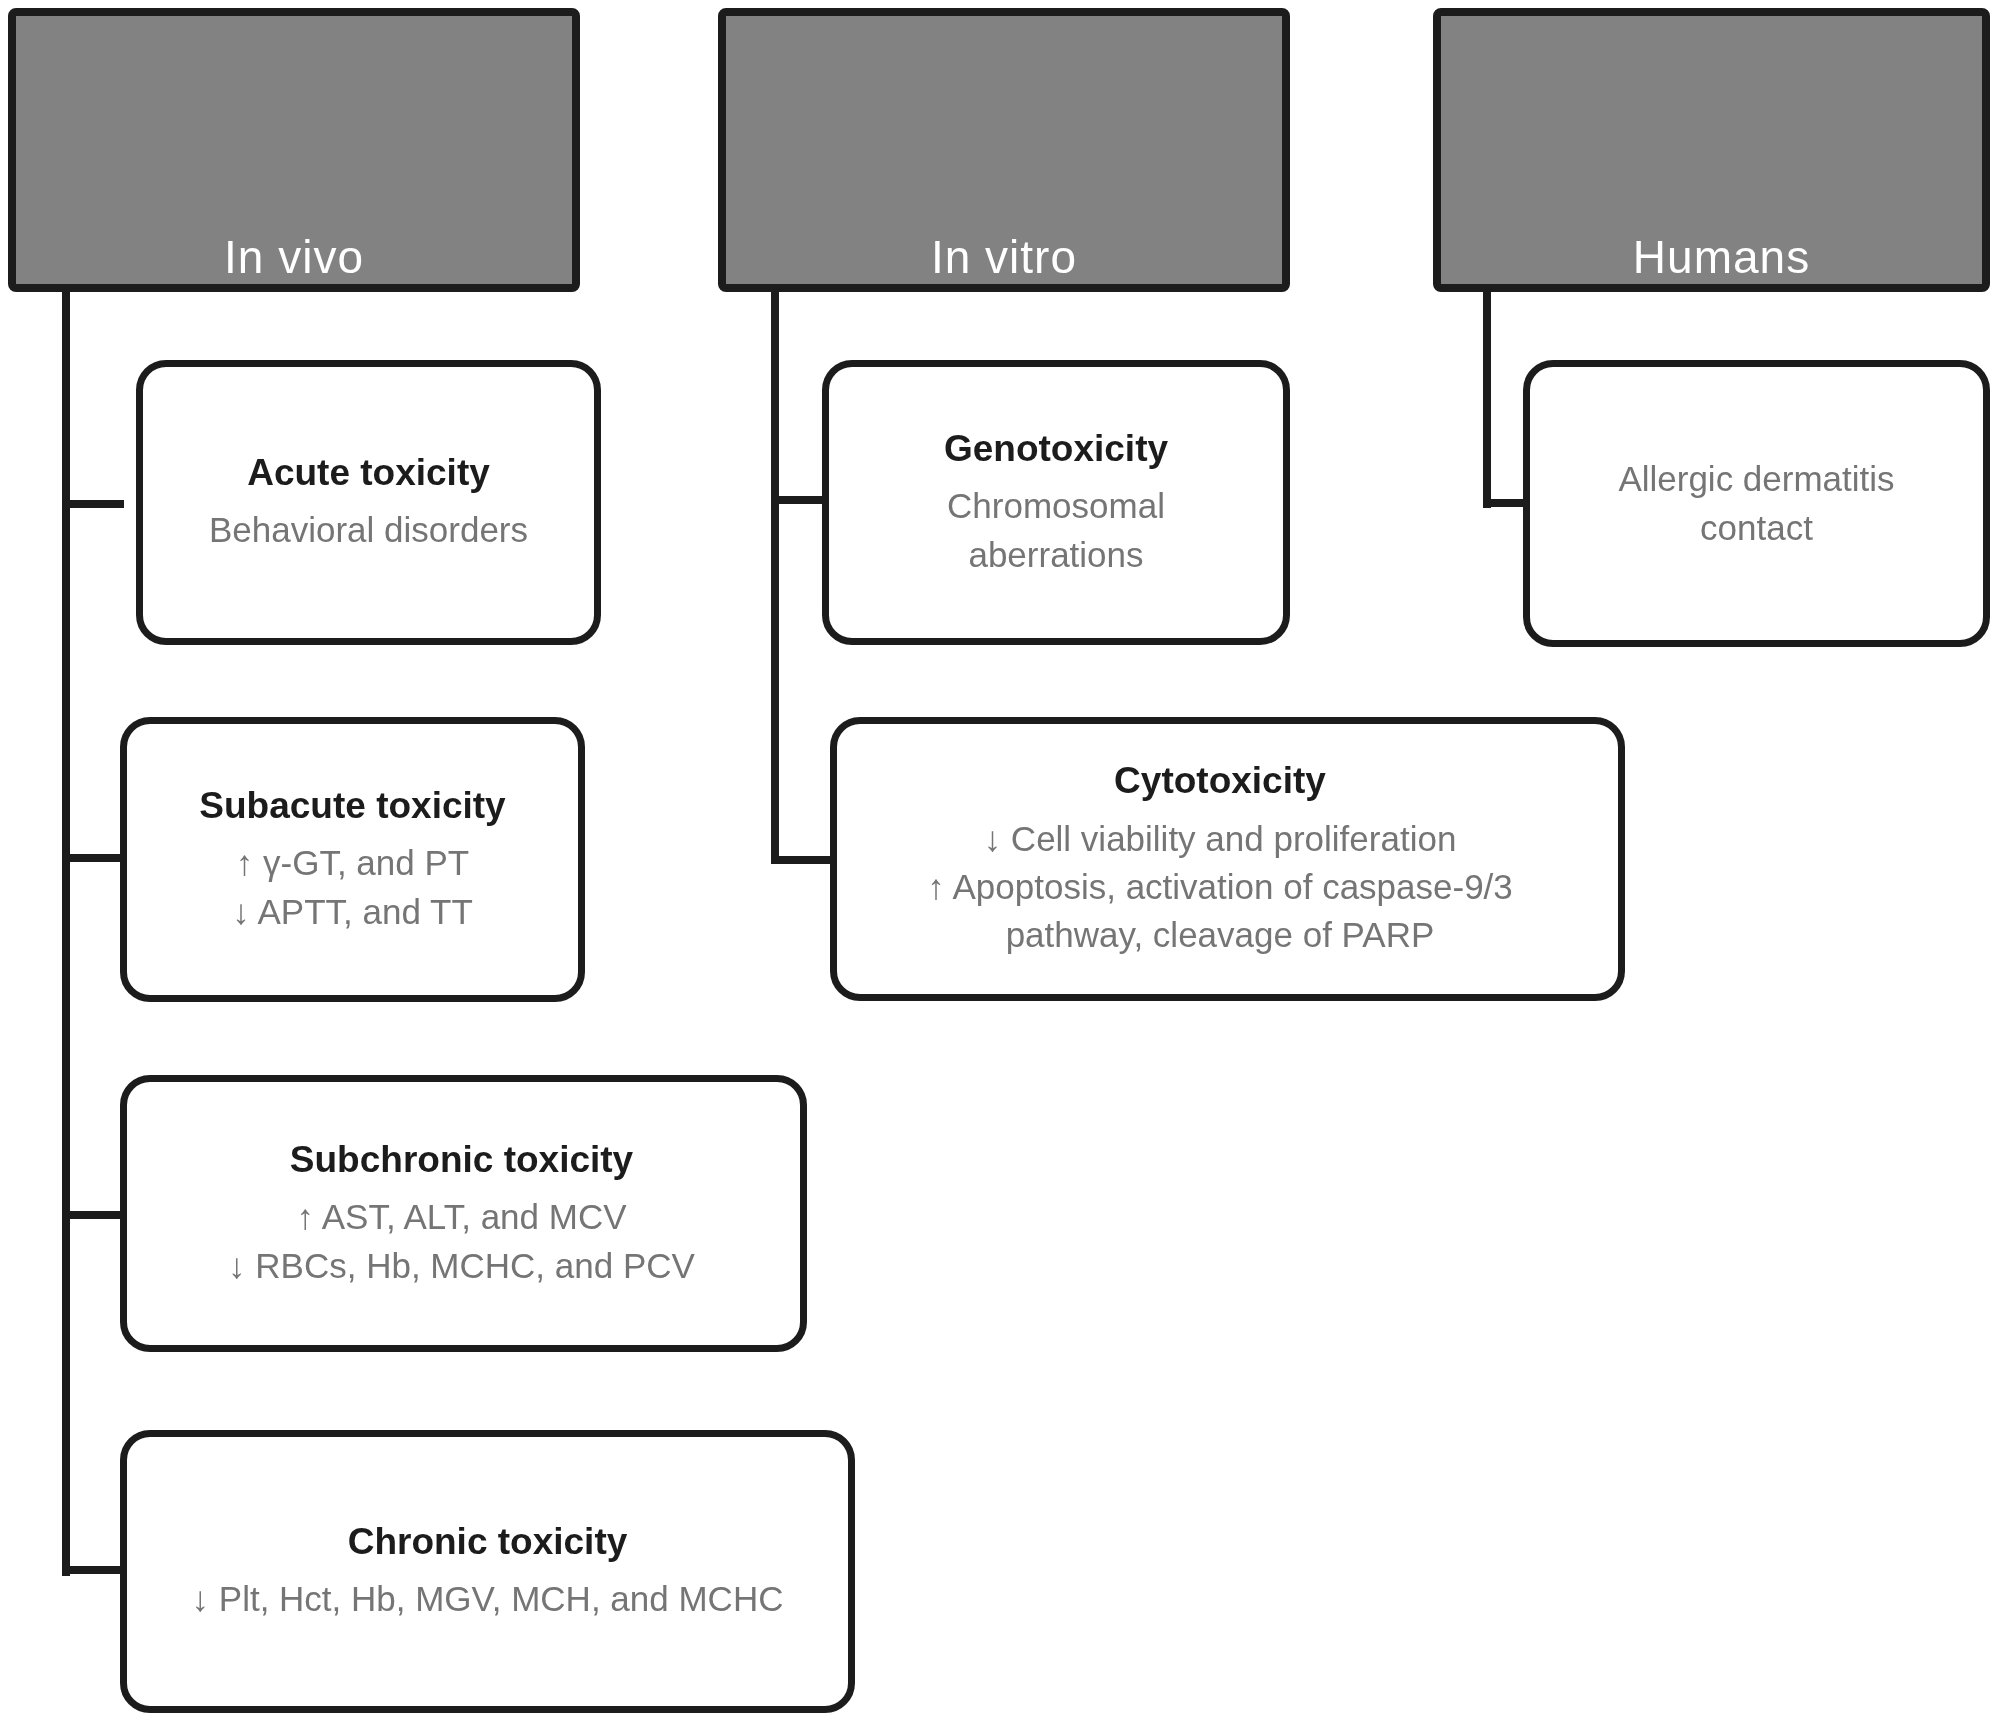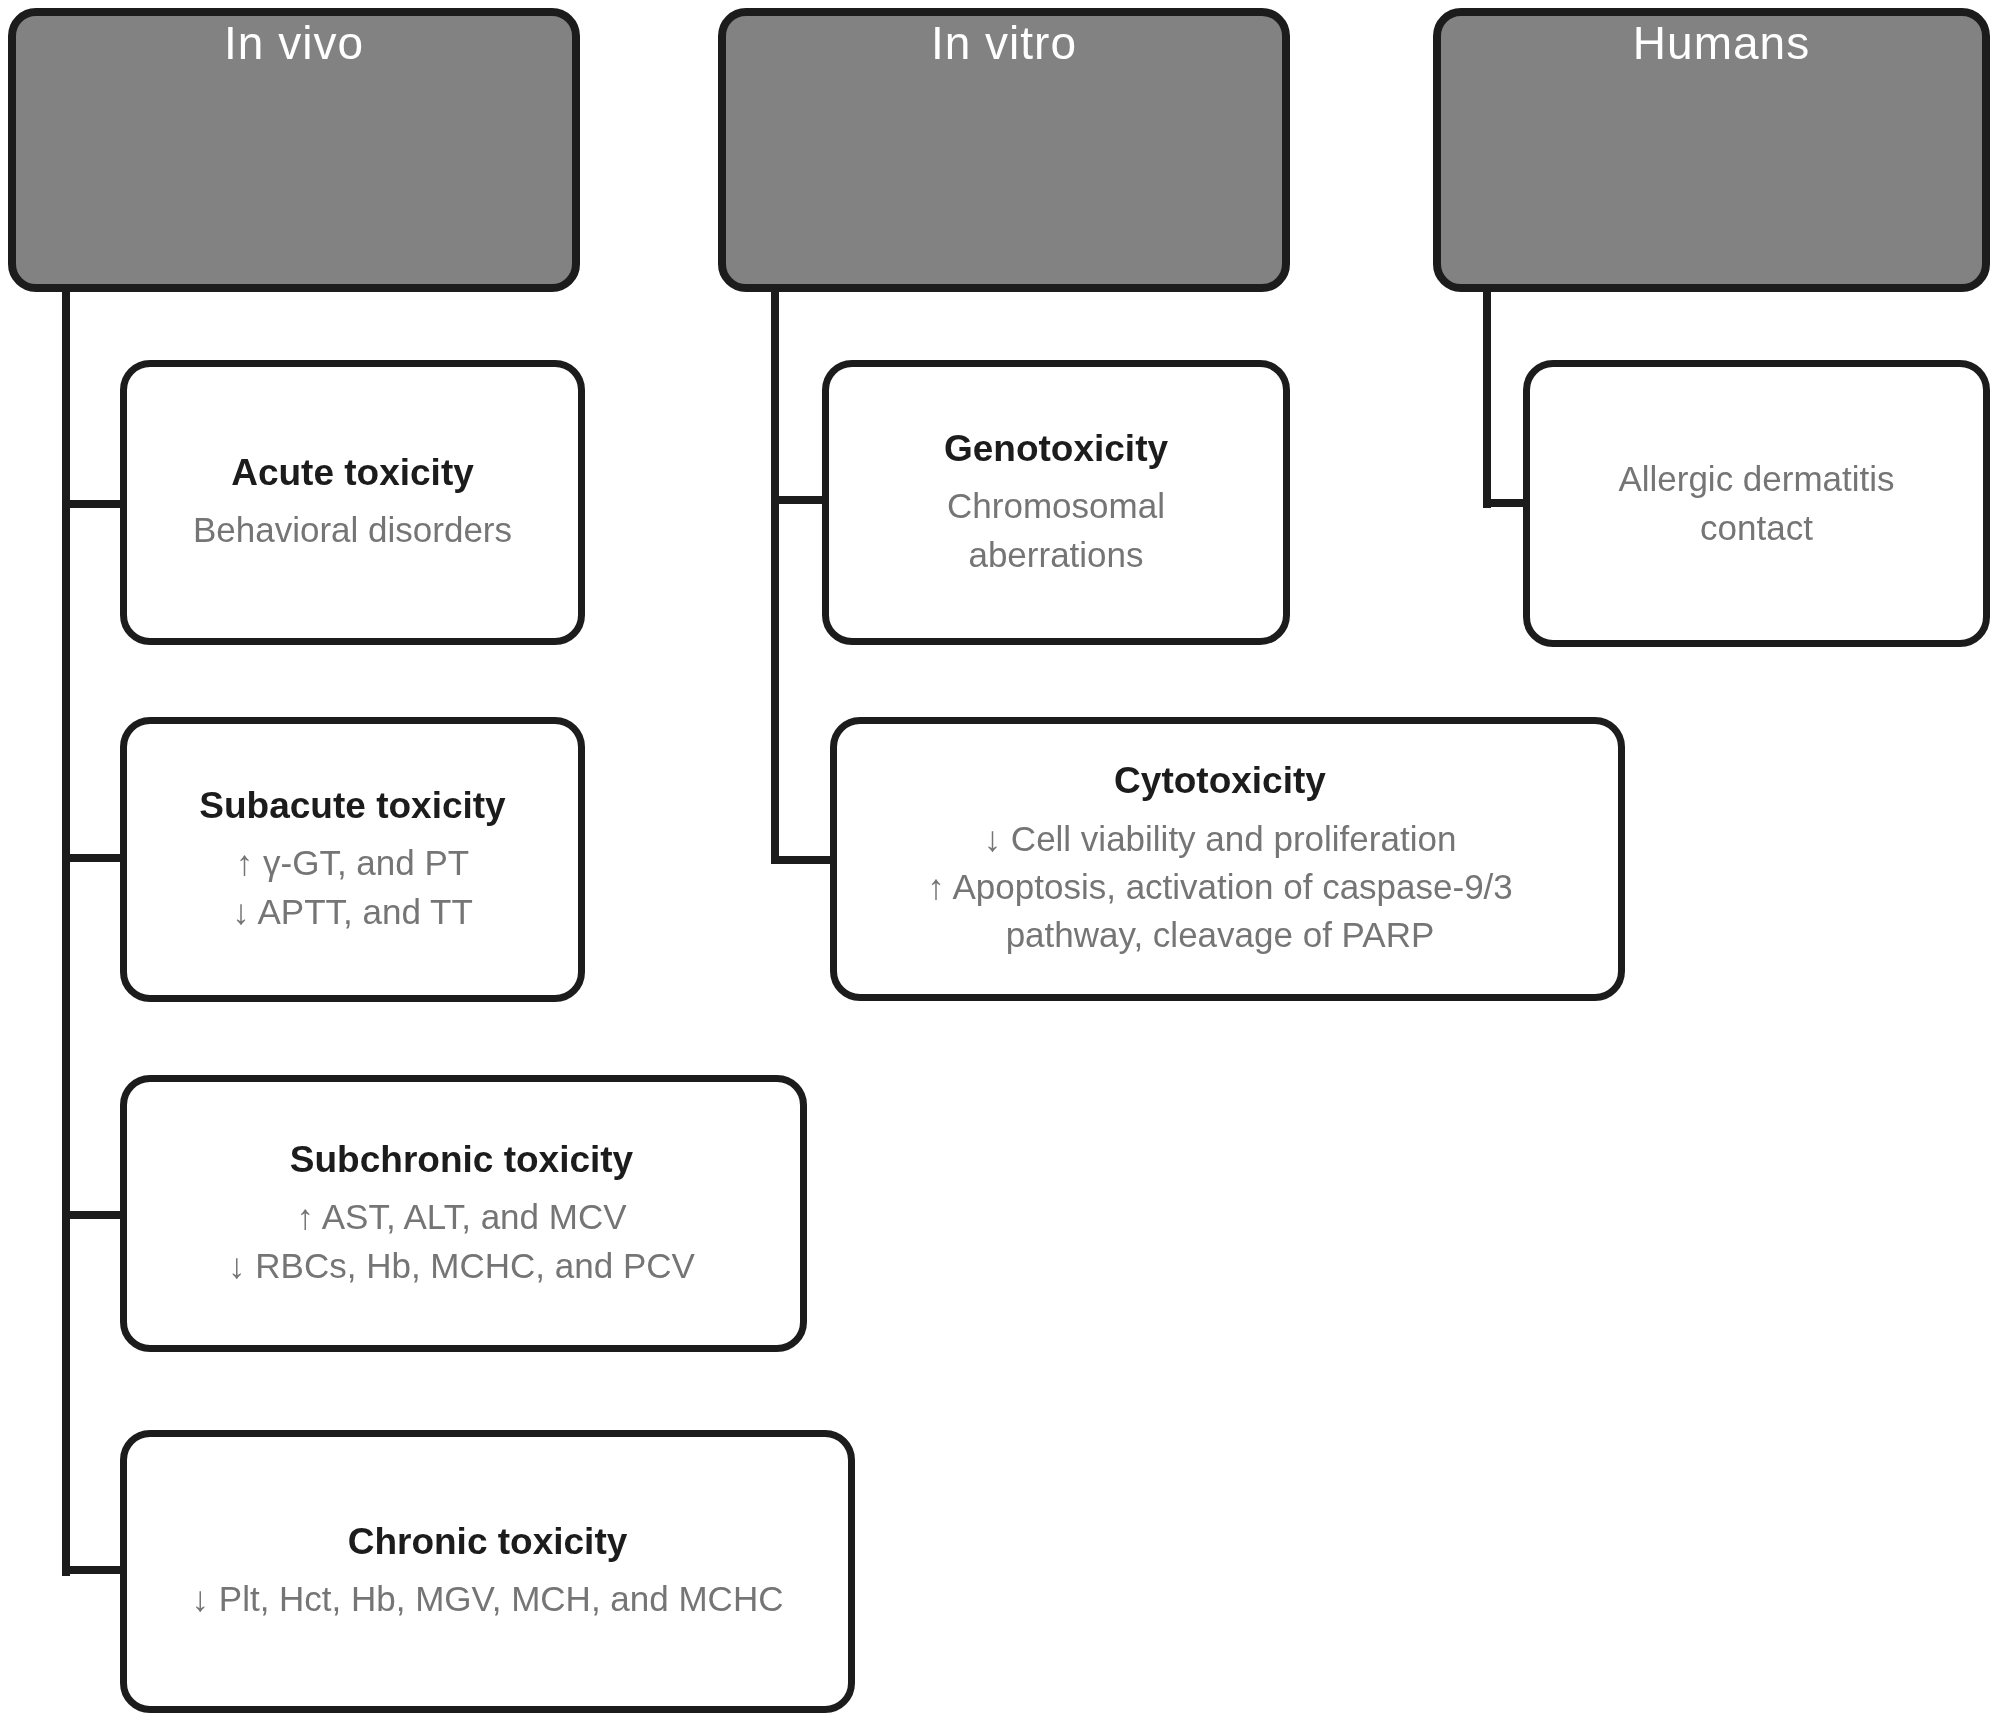--- a/index.html
+++ b/index.html
@@ -20,24 +20,24 @@
     position: absolute;
     background: var(--line-color, #1c1c1c);
   }
   .conn.v { width: 8px; }
   .conn.h { height: 8px; }
   
   .header-box {
     position: absolute;
     background: var(--header-fill, #828282);
     border: 8px solid var(--line-color, #1c1c1c);
-    border-radius: 28px;
+    border-radius: 8px;
     box-sizing: border-box;
     display: flex;
-    align-items: flex-start;
+    align-items: flex-end;
     justify-content: center;
   }
   .header-label {
     color: var(--header-text, #ffffff);
     font-size: 46px;
     letter-spacing: 1px;
   }
   
   .node {
     position: absolute;
@@ -91,21 +91,21 @@
   </div>
 
   <div class="header-box" style="left:718px; top:8px; width:572px; height:284px;">
     <span class="header-label">In vitro</span>
   </div>
 
   <div class="header-box" style="left:1433px; top:8px; width:557px; height:284px;padding-left:20px;">
     <span class="header-label">Humans</span>
   </div>
 
-  <div class="node" style="left:120px; top:360px; width:465px; height:285px;">
+  <div class="node" style="left:136px; top:360px; width:465px; height:285px;">
     <div class="node-title">Acute toxicity</div>
     <div class="node-line">Behavioral disorders</div>
   </div>
 
   <div class="node" style="left:120px; top:717px; width:465px; height:285px;">
     <div class="node-title">Subacute toxicity</div>
     <div class="node-line">↑ γ-GT, and PT</div>
     <div class="node-line">↓ APTT, and TT</div>
   </div>
 

